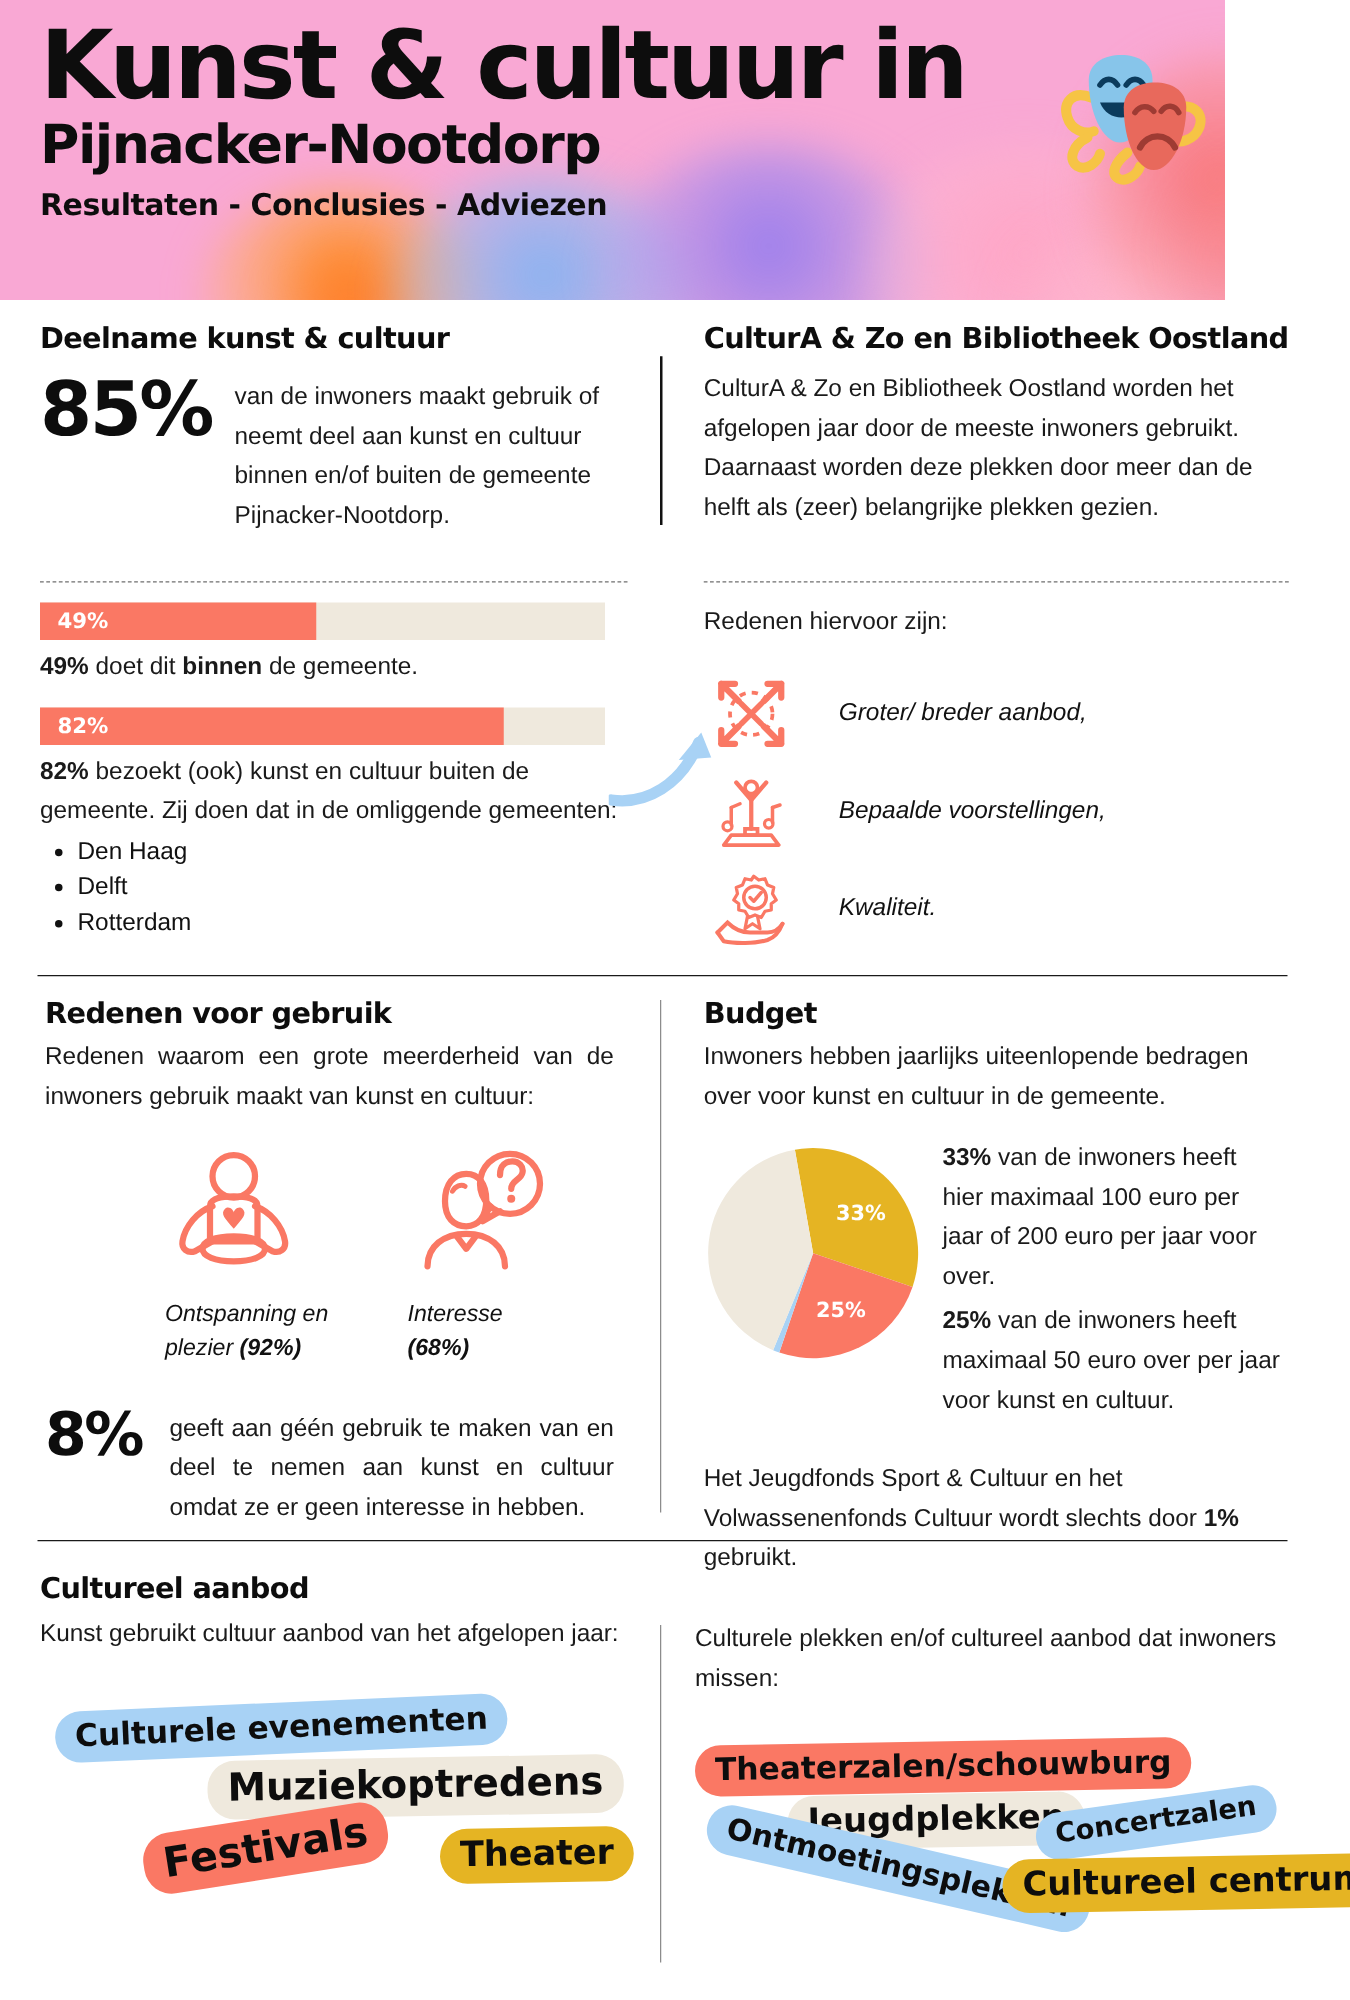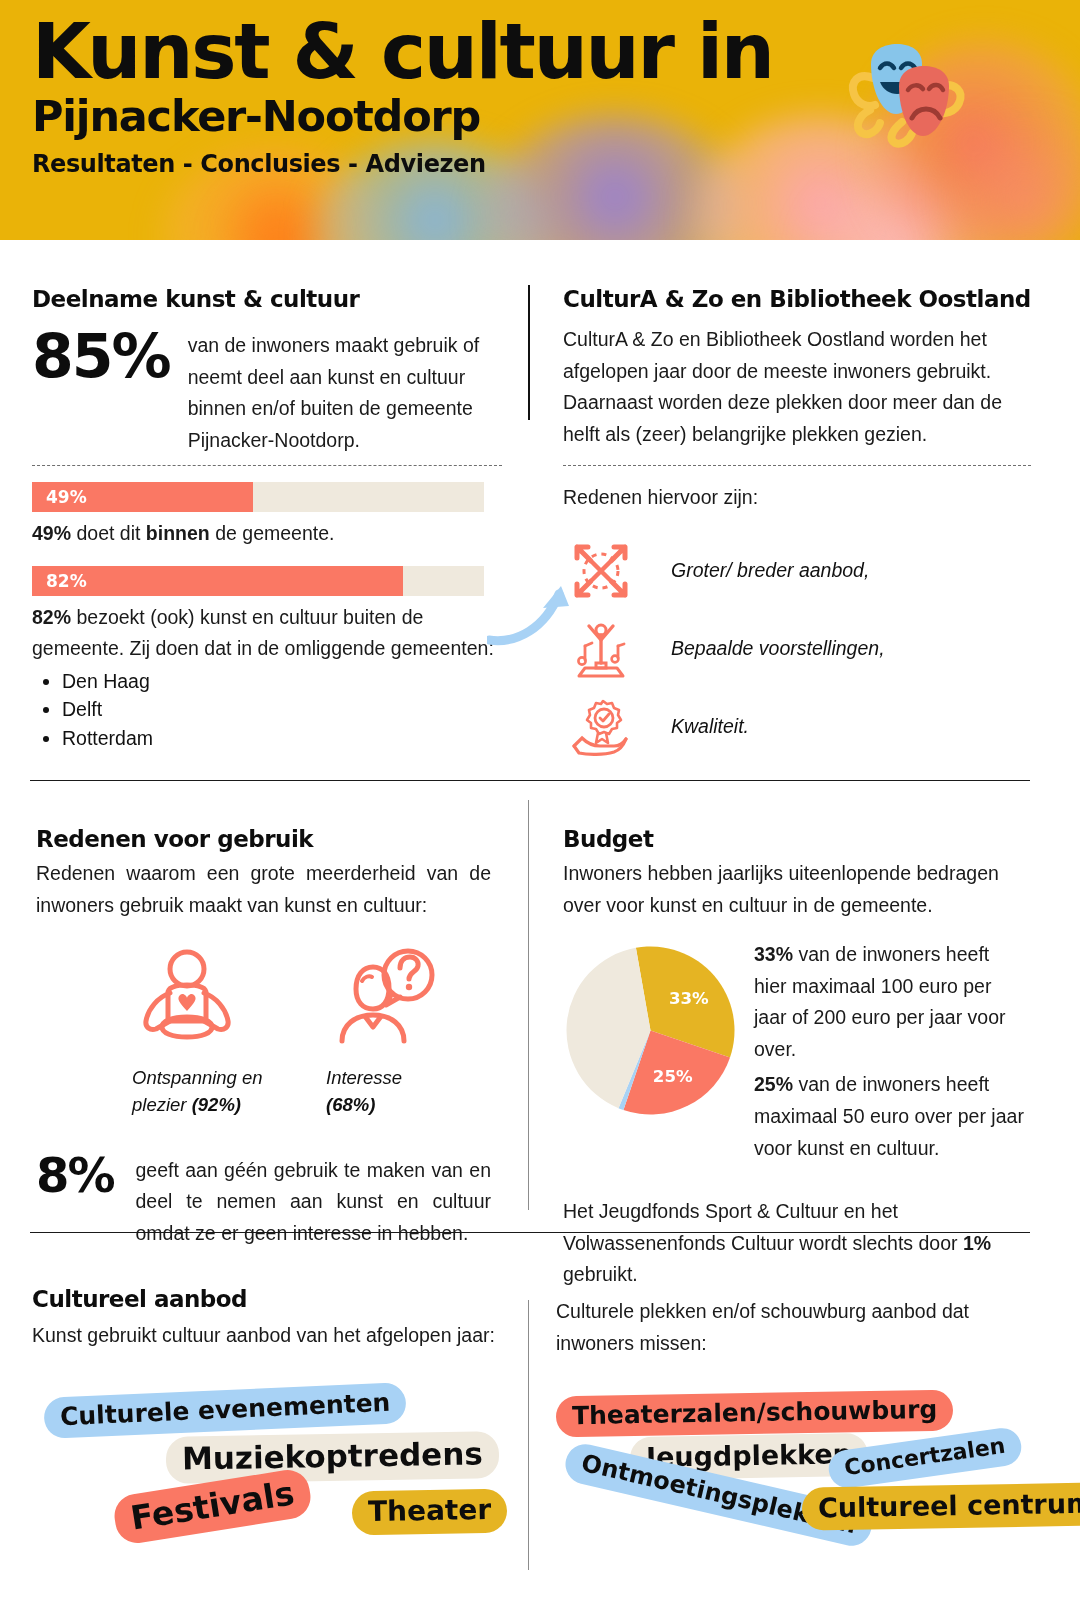--- a/index.html
+++ b/index.html
@@ -16,23 +16,23 @@
   .page {
     position: relative;
     width: 1080px;
     height: 1600px;
     background: #ffffff;
   }
 
   
   .header {
     position: relative;
-    width: 1080px;
+    width: 980px;
     height: 240px;
-    background: #eab308;
+    background: #f9a8d4;
     overflow: hidden;
   }
   .wash { position: absolute; border-radius: 50%; filter: blur(16px); }
   .w-orange  { left: 160px; top: 150px; width: 230px; height: 180px; background: radial-gradient(ellipse at 50% 40%, rgba(255,150,40,.92), rgba(255,180,90,.35) 62%, rgba(255,190,120,0) 78%); }
   .w-orange2 { left: 215px; top: 185px; width: 130px; height: 140px; background: radial-gradient(ellipse at 50% 45%, rgba(255,110,20,.75), rgba(255,160,60,0) 70%); }
   .w-blue    { left: 310px; top: 140px; width: 250px; height: 200px; background: radial-gradient(ellipse at 50% 40%, rgba(120,180,245,.9), rgba(150,200,250,.3) 62%, rgba(170,210,250,0) 78%); }
   .w-purple  { left: 480px; top: 115px; width: 270px; height: 215px; background: radial-gradient(ellipse at 50% 38%, rgba(140,120,240,.88), rgba(170,155,245,.32) 60%, rgba(190,180,250,0) 78%); }
   .w-pink    { left: 690px; top: 115px; width: 260px; height: 220px; background: radial-gradient(ellipse at 50% 40%, rgba(255,165,195,.9), rgba(255,195,215,.35) 60%, rgba(255,215,230,0) 78%); }
   .w-red     { left: 870px; top: 40px;  width: 230px; height: 230px; background: radial-gradient(ellipse at 45% 45%, rgba(248,110,105,.85), rgba(250,150,145,.32) 60%, rgba(252,180,175,0) 78%); }
   .w-red2    { left: 930px; top: 110px; width: 190px; height: 180px; background: radial-gradient(ellipse at 50% 50%, rgba(250,130,125,.6), rgba(252,170,165,0) 72%); }
@@ -69,21 +69,20 @@
   }
   .masks { position: absolute; left: 840px; top: 38px; z-index: 6; }
 
   
   .h2 {
     font-family: "DejaVu Sans", sans-serif;
     font-size: 23px;
     font-weight: 700;
     letter-spacing: -0.5px;
     color: #0d0d0d;
-    margin-top: 28px;
   }
   .para {
     font-size: 19.5px;
     line-height: 1.62;
     color: #1a1a1a;
   }
   .para b { font-weight: 700; }
   .just { text-align: justify; }
 
   .rule-h { position: absolute; height: 0; border-top: 1.6px solid #1a1a1a; }
@@ -399,21 +398,21 @@
 
     <div class="cloud">
       <div class="tag t-blue" style="left:12px;  top:12px; font-size:25px; transform:rotate(-2.5deg);">Culturele evenementen</div>
       <div class="tag t-cream" style="left:134px; top:56px; font-size:31px; transform:rotate(-1deg);">Muziekoptredens</div>
       <div class="tag t-coral" style="left:82px;  top:104px; font-size:33px; transform:rotate(-9deg);">Festivals</div>
       <div class="tag t-yellow" style="left:320px; top:112px; font-size:28px; transform:rotate(-1deg);">Theater</div>
     </div>
   </div>
 
   <div class="sec3-right">
-    <div class="para">Culturele plekken en/of schouwburg aanbod dat inwoners missen:</div>
+    <div class="para">Culturele plekken en/of cultureel aanbod dat inwoners missen:</div>
 
     <div class="cloud" style="margin-top:34px;">
       <div class="tag t-coral" style="left:0px;   top:0px;  font-size:25px; transform:rotate(-1deg);">Theaterzalen/schouwburg</div>
       <div class="tag t-cream" style="left:74px;  top:42px; font-size:27px; transform:rotate(-1deg);">Jeugdplekken</div>
       <div class="tag t-blue" style="left:272px; top:46px; font-size:22px; transform:rotate(-8deg);">Concertzalen</div>
       <div class="tag t-blue" style="left:6px;   top:82px; font-size:24px; transform:rotate(13deg);">Ontmoetingsplekken</div>
       <div class="tag t-yellow" style="left:246px; top:92px; font-size:27px; transform:rotate(-1deg);">Cultureel centrum</div>
     </div>
   </div>
 

